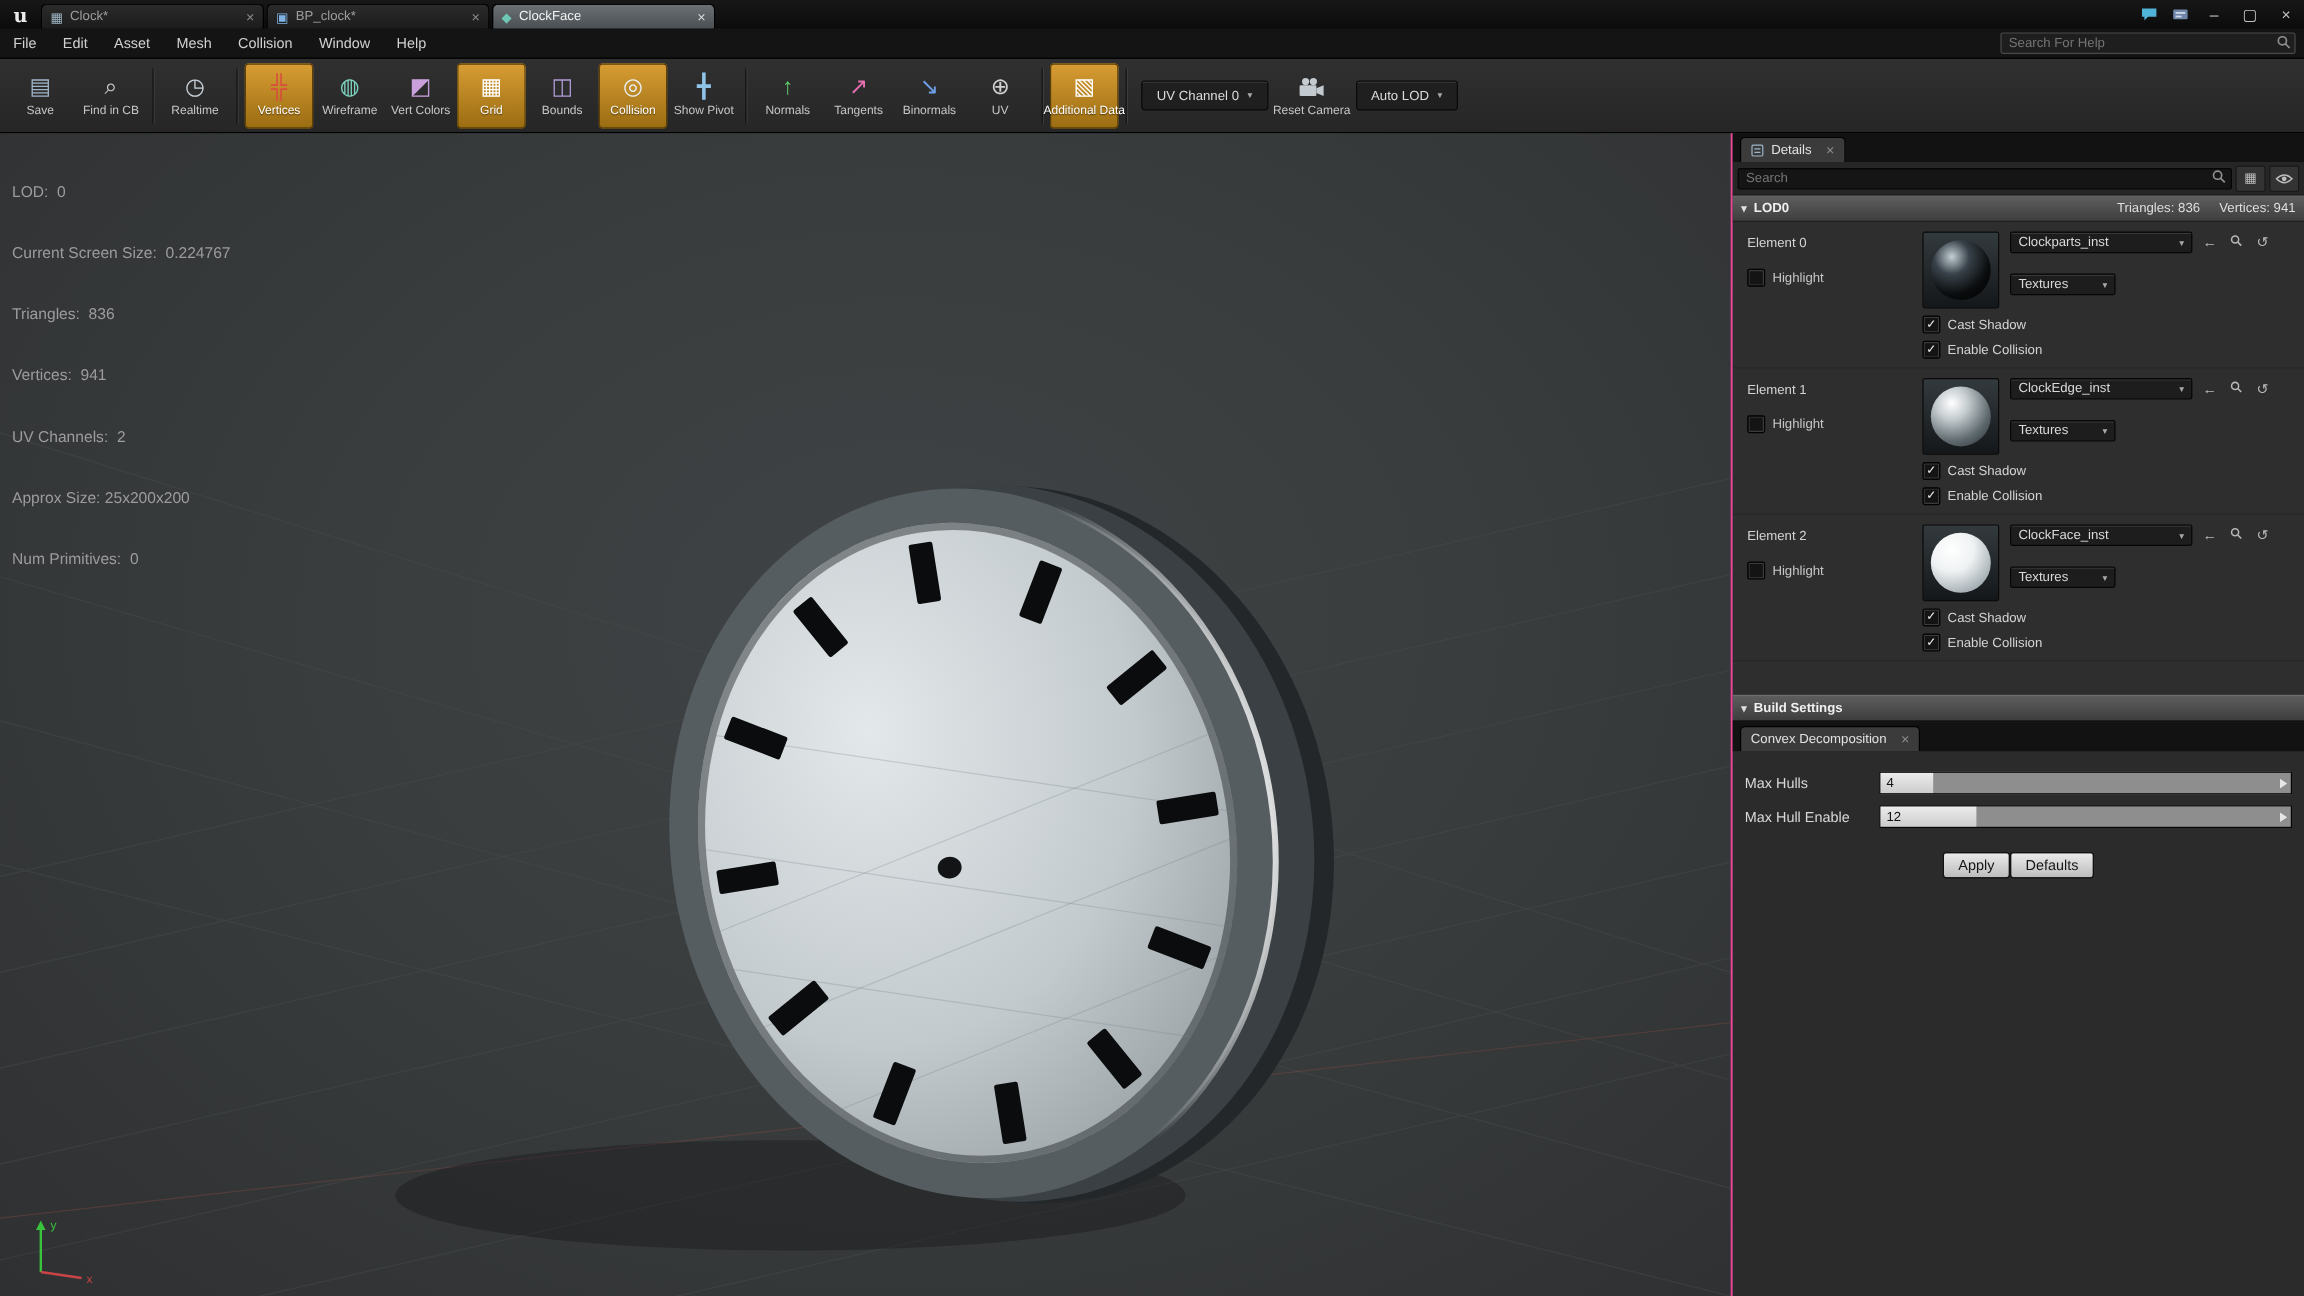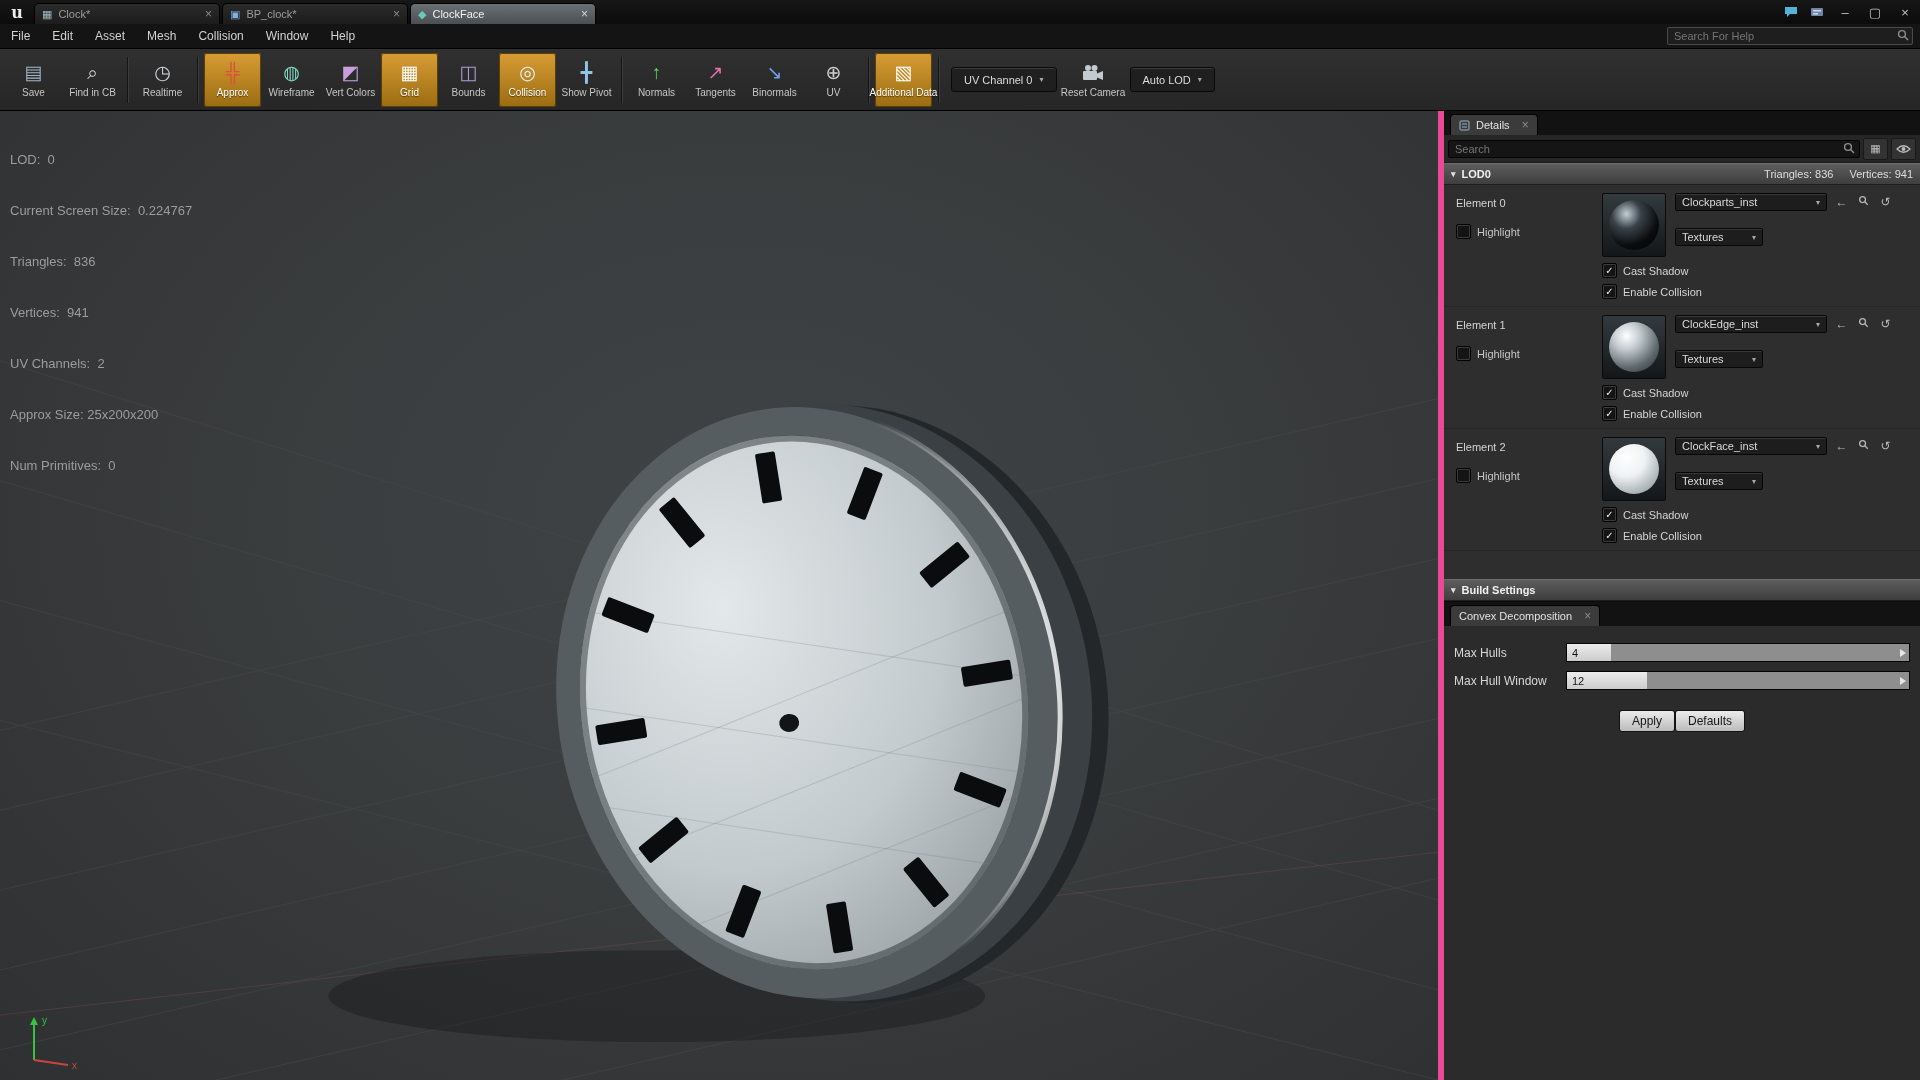--- a/index.html
+++ b/index.html
@@ -39,21 +39,21 @@
   .caret{font-size:8px;color:#a8a8a8;}
 
   
   .main{flex:1;display:flex;min-height:0;}
   .viewport{flex:1;position:relative;background:radial-gradient(ellipse at 52% 42%, #404345 0%, #3a3d3e 45%, #2e3031 100%);overflow:hidden;}
   .vp-svg{position:absolute;inset:0;width:100%;height:100%;}
   .vp-stats{position:absolute;top:6px;left:10px;font-size:13px;line-height:17px;color:#9c9c9c;white-space:pre;}
   .gizmo{position:absolute;left:16px;bottom:10px;}
 
   
-  .rightpane{width:476px;background:#262626;border-left:6px solid #ec4899;display:flex;flex-direction:column;}
+  .rightpane{width:476px;background:#262626;border-left:2px solid #ec4899;display:flex;flex-direction:column;}
   .panel-tabstrip{height:24px;background:#121212;display:flex;align-items:flex-end;padding-left:6px;flex:none;}
   .panel-tab{height:20px;background:#3b3b3b;border:1px solid #000;border-bottom:none;border-radius:4px 4px 0 0;display:flex;align-items:center;gap:6px;padding:0 8px;font-size:11px;color:#e2e2e2;}
   .panel-tab .tab-close{margin-left:6px;}
 
   .details-panel{height:490px;display:flex;flex-direction:column;background:#2e2e2e;flex:none;}
   .search-row{height:27px;background:#262626;border-bottom:1px solid #1b1b1b;display:flex;align-items:center;gap:3px;padding:0 4px;flex:none;}
   .search-box{flex:1;position:relative;display:flex;align-items:center;}
   .search-box input{width:100%;height:18px;background:#151515;border:1px solid #050505;border-radius:2px;color:#a8a8a8;font-size:11px;padding:0 20px 0 6px;outline:none;box-sizing:border-box;font-family:"Liberation Sans",sans-serif;}
   .search-box .mag{position:absolute;right:5px;}
   .mini-btn{width:23px;height:20px;background:#333;border:1px solid #191919;border-radius:2px;display:flex;align-items:center;justify-content:center;color:#bdbdbd;font-size:11px;}
@@ -172,21 +172,21 @@
       <span class="tlabel">Find in CB</span>
     </div>
     <div class="tsep"></div>
     <div class="tbtn">
       <span class="ticon" style="color:#c9d2d8">◷</span>
       <span class="tlabel">Realtime</span>
     </div>
     <div class="tsep"></div>
     <div class="tbtn active">
       <span class="ticon" style="color:#d84f3f">╬</span>
-      <span class="tlabel">Approx</span>
+      <span class="tlabel">Vertices</span>
     </div>
     <div class="tbtn">
       <span class="ticon" style="color:#7fd4c1">◍</span>
       <span class="tlabel">Wireframe</span>
     </div>
     <div class="tbtn">
       <span class="ticon" style="color:#c9a0dc">◩</span>
       <span class="tlabel">Vert Colors</span>
     </div>
     <div class="tbtn active">
@@ -538,21 +538,21 @@
           <div class="cv-row">
             <span class="cv-label">Max Hulls</span>
             <div class="slider">
               <div class="fill" style="width:44px;">
                   <span>4</span>
                 </div>
               <span class="cap"></span>
             </div>
           </div>
           <div class="cv-row">
-            <span class="cv-label">Max Hull Window</span>
+            <span class="cv-label">Max Hull Enable</span>
             <div class="slider">
               <div class="fill" style="width:80px;">
                   <span>12</span>
                 </div>
               <span class="cap"></span>
             </div>
           </div>
           <div class="cv-buttons">
             <button class="btn">Apply</button>
             <button class="btn">Defaults</button>

